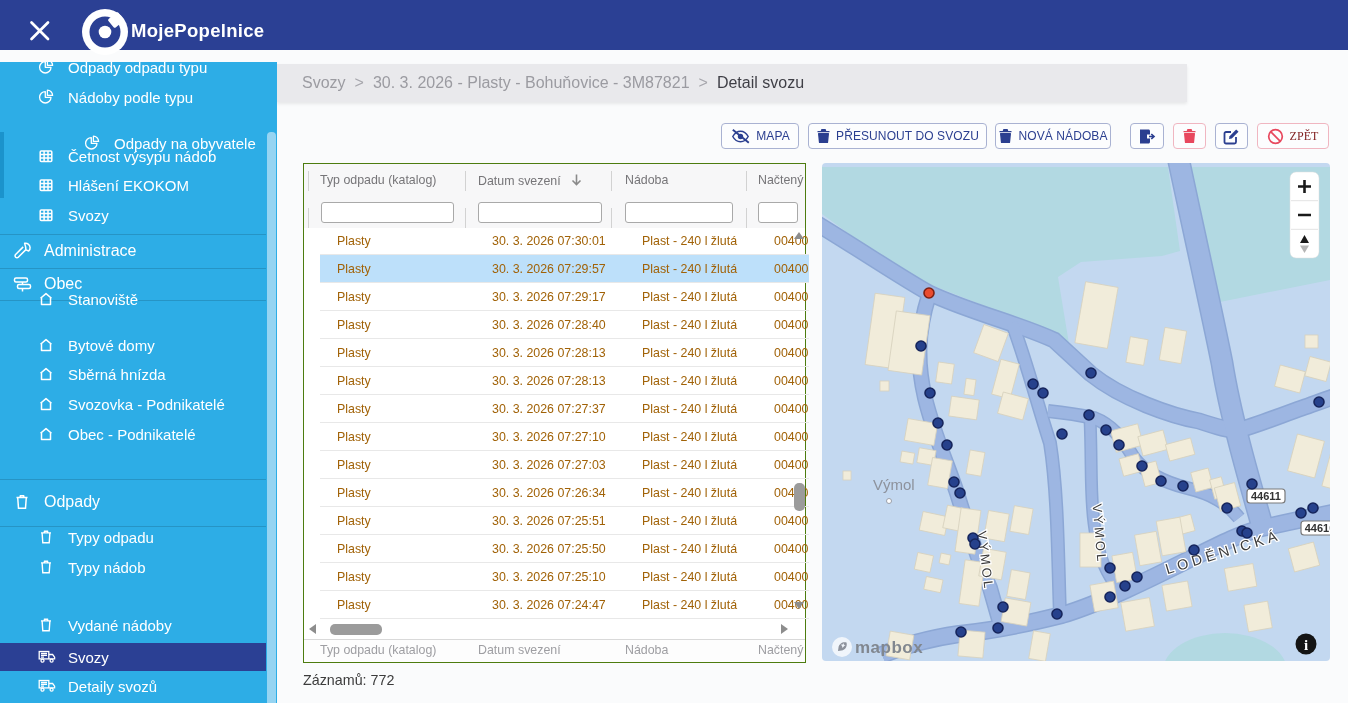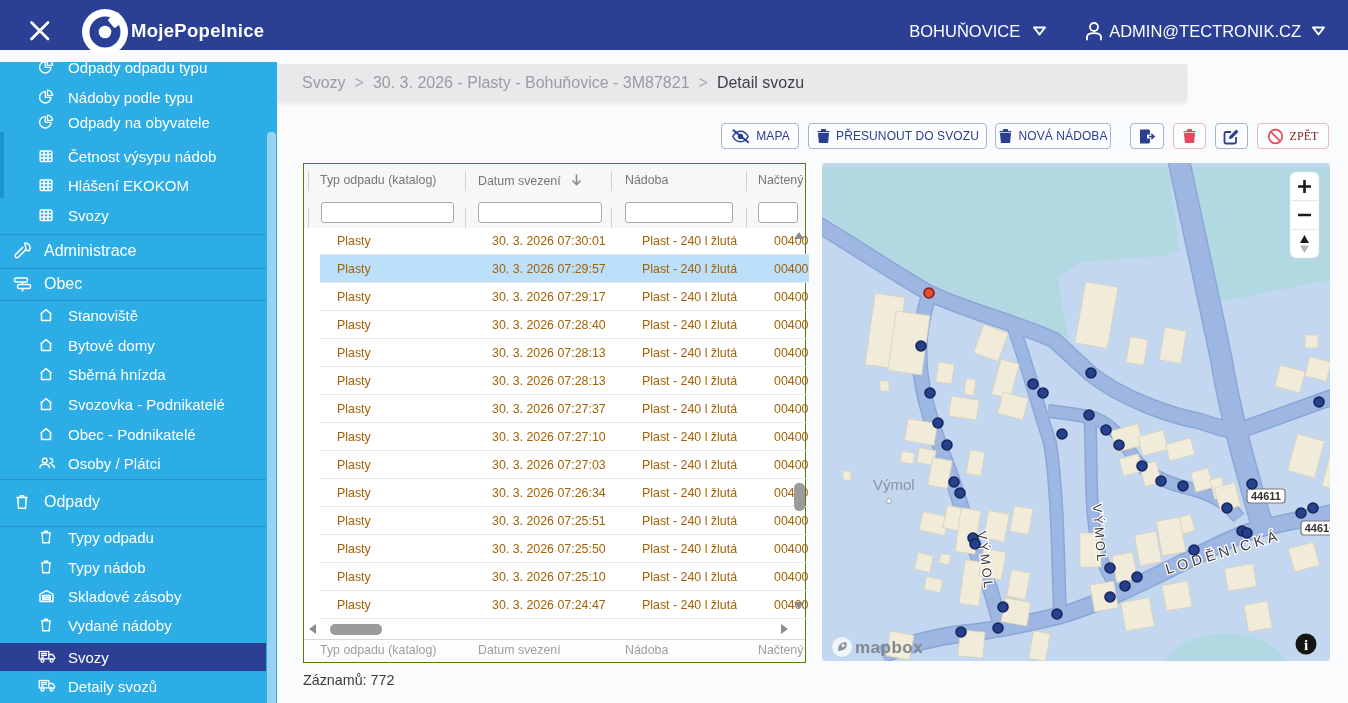--- a/index.html
+++ b/index.html
@@ -68,34 +68,20 @@
   <svg class="abs" style="left:81px;top:8px;" width="48" height="48" viewBox="0 0 48 48">
     <circle cx="24" cy="24" r="23" fill="#fff"></circle>
     <circle cx="24" cy="24" r="15.5" fill="#2b4094"></circle>
     <g transform="rotate(-40 35 12)">
         <rect x="28.5" y="6.5" width="13" height="11" rx="1.5" fill="#fff"></rect>
       </g>
       <path d="M24,24 L36.5,14 L40,19 L30,27 Z" fill="#2b4094" opacity="0"></path>
     <circle cx="24" cy="24" r="6.3" fill="#fff"></circle>
   </svg>
   <div class="logo-text">MojePopelnice</div>
-  <div id="hdr-right">
-    <span>BOHUŇOVICE</span>
-    <svg style="margin-left:12px;" width="15" height="10" viewBox="0 0 15 10">
-        <path d="M2,1.5 L13,1.5 L7.5,8.5 Z" fill="none" stroke="#fff" stroke-width="2" stroke-linejoin="round"></path>
-      </svg>
-    <svg style="margin-left:38px;margin-right:6px;" width="18" height="20" viewBox="0 0 18 20">
-        <circle cx="9" cy="6" r="4" fill="none" stroke="#fff" stroke-width="1.8"></circle>
-        <path d="M2,18.5 L2,16 C2,13.5 5,12.2 9,12.2 C13,12.2 16,13.5 16,16 L16,18.5" fill="none" stroke="#fff" stroke-width="1.8" stroke-linecap="round"></path>
-      </svg>
-    <span>ADMIN@TECTRONIK.CZ</span>
-    <svg style="margin-left:10px;" width="15" height="10" viewBox="0 0 15 10">
-        <path d="M2,1.5 L13,1.5 L7.5,8.5 Z" fill="none" stroke="#fff" stroke-width="2" stroke-linejoin="round"></path>
-      </svg>
-  </div>
 </div>
 
 <div id="sidebar">
   <div id="sel-item" style="top:581px;height:28px;"></div>
   <div id="sb-thumb"></div>
   <div id="sb-lthumb"></div>
   <div class="sline" style="top:172px;"></div>
   <div class="sline" style="top:206px;"></div>
   <div class="sline" style="top:238px;"></div>
   <div class="sline" style="top:417px;"></div>
@@ -108,21 +94,21 @@
       </svg>
       <span class="txt">Odpady odpadu typu</span>
     </div>
   <div class="sitem" style="top:20px;">
       <svg width="17" height="17" viewBox="0 0 17 17" fill="none" stroke="#fff" stroke-width="1.3" stroke-linejoin="round">
         <path d="M7.3,3.1 A5.7,5.7 0 1 0 13,8.8 L7.3,8.8 Z"></path>
         <path d="M9.4,1.7 A5.2,5.2 0 0 1 14.6,6.9 L9.4,6.9 Z"></path>
       </svg>
       <span class="txt">Nádoby podle typu</span>
     </div>
-  <div class="sitem" style="top:45px;">
+  <div class="sitem" style="top:66px;margin-left:46px;">
       <svg width="17" height="17" viewBox="0 0 17 17" fill="none" stroke="#fff" stroke-width="1.3" stroke-linejoin="round">
         <path d="M7.3,3.1 A5.7,5.7 0 1 0 13,8.8 L7.3,8.8 Z"></path>
         <path d="M9.4,1.7 A5.2,5.2 0 0 1 14.6,6.9 L9.4,6.9 Z"></path>
       </svg>
       <span class="txt">Odpady na obyvatele</span>
     </div>
   <div class="sitem" style="top:79px;">
       <svg width="16" height="16" viewBox="0 0 16 16" fill="none" stroke="#fff" stroke-width="1.5">
         <rect x="2.2" y="3" width="11.6" height="10.6" rx="1"></rect>
         <path d="M2.2,6.4 H13.8 M2.2,9.9 H13.8 M6.1,3 V13.6 M10,3 V13.6"></path>
@@ -153,21 +139,21 @@
     </div>
   <div class="ssec" style="top:206px;">
       <svg width="19" height="19" viewBox="0 0 19 19" fill="none" stroke="#fff" stroke-width="1.5">
         <rect x="1.5" y="3.5" width="13" height="4" rx="1.5"></rect>
         <rect x="4.5" y="10" width="13" height="4" rx="1.5"></rect>
         <path d="M9.5,7.5 V10 M9.5,14 V17"></path>
       </svg>
       <span class="txt">Obec</span>
     </div>
 
-  <div class="sitem" style="top:238px;">
+  <div class="sitem" style="top:222px;">
       <svg width="16" height="16" viewBox="0 0 16 16" fill="none" stroke="#fff" stroke-width="1.5" stroke-linejoin="round">
         <path d="M2.5,7.3 L8,2.6 L13.5,7.3 M3.5,6.6 V13.4 H12.5 V6.6"></path>
       </svg>
       <span class="txt">Stanoviště</span>
     </div>
   <div class="sitem" style="top:268px;">
       <svg width="16" height="16" viewBox="0 0 16 16" fill="none" stroke="#fff" stroke-width="1.5" stroke-linejoin="round">
         <path d="M2.5,7.3 L8,2.6 L13.5,7.3 M3.5,6.6 V13.4 H12.5 V6.6"></path>
       </svg>
       <span class="txt">Bytové domy</span>
@@ -183,55 +169,39 @@
         <path d="M2.5,7.3 L8,2.6 L13.5,7.3 M3.5,6.6 V13.4 H12.5 V6.6"></path>
       </svg>
       <span class="txt">Svozovka - Podnikatelé</span>
     </div>
   <div class="sitem" style="top:357px;">
       <svg width="16" height="16" viewBox="0 0 16 16" fill="none" stroke="#fff" stroke-width="1.5" stroke-linejoin="round">
         <path d="M2.5,7.3 L8,2.6 L13.5,7.3 M3.5,6.6 V13.4 H12.5 V6.6"></path>
       </svg>
       <span class="txt">Obec - Podnikatelé</span>
     </div>
-  <div class="sitem" style="top:386px;">
-      <svg width="18" height="16" viewBox="0 0 18 16" fill="none" stroke="#fff" stroke-width="1.4">
-        <circle cx="6.7" cy="5.6" r="2.4"></circle>
-        <path d="M2,13.2 V12.4 C2,10.4 4.2,9.3 6.7,9.3 C9.2,9.3 11.4,10.4 11.4,12.4 V13.2"></path>
-        <path d="M11.6,3.5 A2.4,2.4 0 1 1 11.3,8"></path>
-        <path d="M13.2,9.6 C15,10 16.2,11 16.2,12.4 V13.2"></path>
-      </svg>
-      <span class="txt">Osoby / Plátci</span>
-    </div>
 
   <div class="ssec" style="top:424px;">
       <svg width="18" height="19" viewBox="0 0 18 19" fill="none" stroke="#fff" stroke-width="1.5">
         <path d="M3.5,5 H14.5 M7,5 L7.4,3.2 H10.6 L11,5 M4.7,5 L5.5,15.8 H12.5 L13.3,5"></path>
       </svg>
       <span class="txt">Odpady</span>
     </div>
 
   <div class="sitem" style="top:460px;">
       <svg width="16" height="17" viewBox="0 0 16 17" fill="none" stroke="#fff" stroke-width="1.4">
         <path d="M3,4.4 H13 M6.2,4.4 L6.5,2.8 H9.5 L9.8,4.4 M4.1,4.4 L4.8,14.2 H11.2 L11.9,4.4"></path>
       </svg>
       <span class="txt">Typy odpadu</span>
     </div>
   <div class="sitem" style="top:490px;">
       <svg width="16" height="17" viewBox="0 0 16 17" fill="none" stroke="#fff" stroke-width="1.4">
         <path d="M3,4.4 H13 M6.2,4.4 L6.5,2.8 H9.5 L9.8,4.4 M4.1,4.4 L4.8,14.2 H11.2 L11.9,4.4"></path>
       </svg>
       <span class="txt">Typy nádob</span>
-    </div>
-  <div class="sitem" style="top:519px;">
-      <svg width="17" height="16" viewBox="0 0 17 16" fill="none" stroke="#fff" stroke-width="1.4" stroke-linejoin="round">
-        <path d="M2,13.5 V6.2 L8.5,2.6 L15,6.2 V13.5 Z"></path>
-        <path d="M4.8,13.5 V7.5 H12.2 V13.5 M4.8,9.5 H12.2 M4.8,11.5 H12.2"></path>
-      </svg>
-      <span class="txt">Skladové zásoby</span>
     </div>
   <div class="sitem" style="top:548px;">
       <svg width="16" height="17" viewBox="0 0 16 17" fill="none" stroke="#fff" stroke-width="1.4">
         <path d="M3,4.4 H13 M6.2,4.4 L6.5,2.8 H9.5 L9.8,4.4 M4.1,4.4 L4.8,14.2 H11.2 L11.9,4.4"></path>
       </svg>
       <span class="txt">Vydané nádoby</span>
     </div>
   <div class="sitem" style="top:580px;">
       <svg width="19" height="15" viewBox="0 0 19 15" fill="none" stroke="#fff" stroke-width="1.3">
         <rect x="1.2" y="2" width="9.6" height="7.4"></rect>

